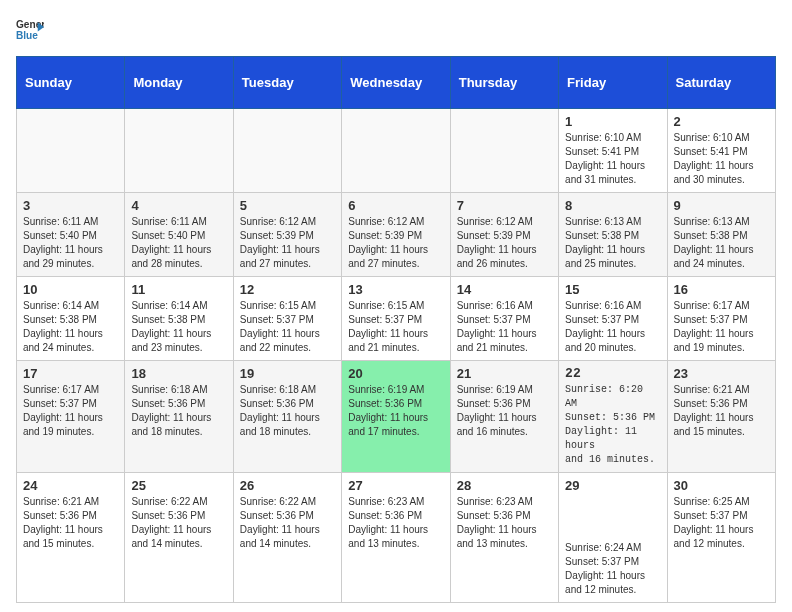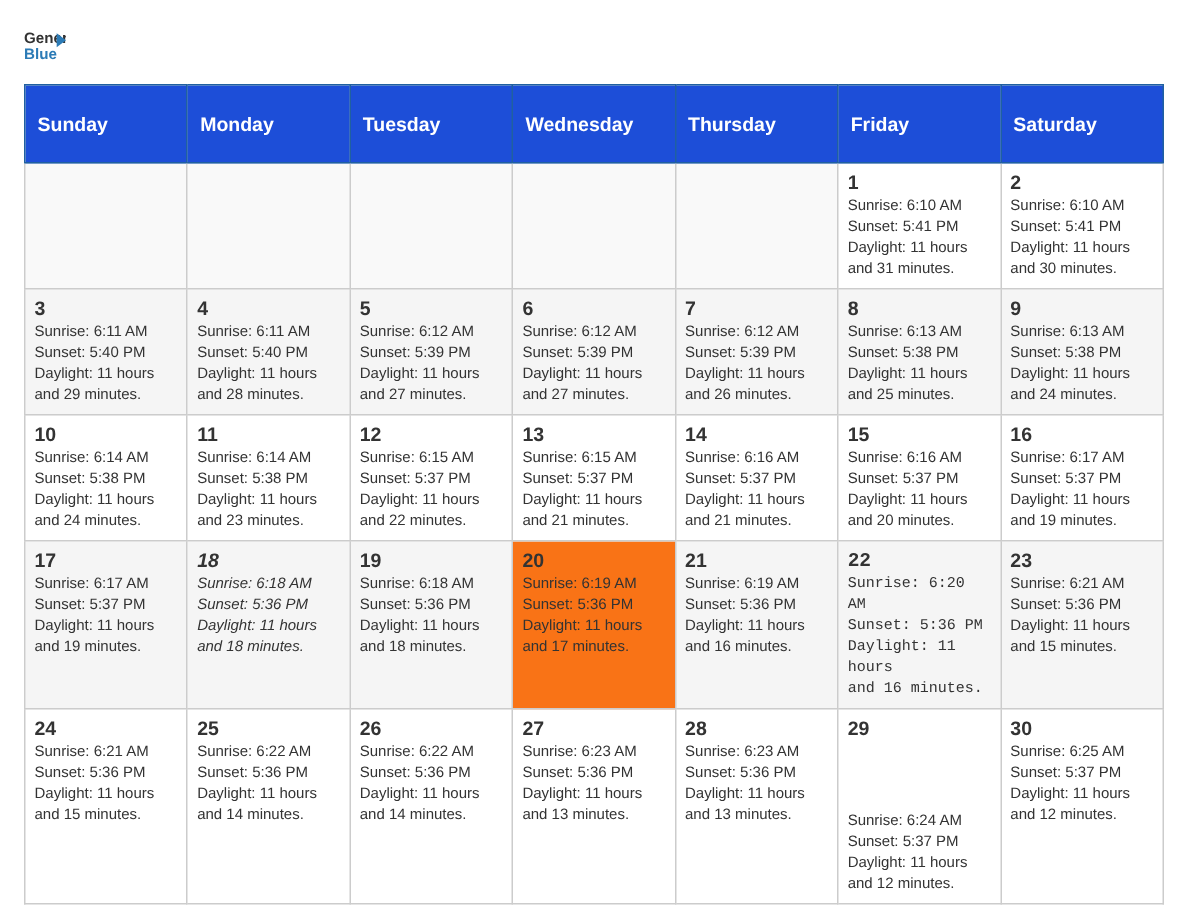--- a/index.html
+++ b/index.html
@@ -234,35 +234,35 @@
         </td>
       </tr>
       <tr>
         <td style="background: rgb(245, 245, 245); margin-left: 21px;">
           <span class="day-num">17</span>
           <div class="day-info" style="white-space: pre-line;">Sunrise: 6:17 AM
 Sunset: 5:37 PM
 Daylight: 11 hours
 and 19 minutes.</div>
         </td>
-        <td style="background: rgb(245, 245, 245); font-style: italic;">
+        <td style="background: rgb(245, 245, 245);">
           <span class="day-num">18</span>
           <div class="day-info" style="white-space: pre-line;">Sunrise: 6:18 AM
 Sunset: 5:36 PM
 Daylight: 11 hours
 and 18 minutes.</div>
         </td>
         <td style="background: rgb(245, 245, 245);">
           <span class="day-num">19</span>
           <div class="day-info" style="white-space: pre-line;">Sunrise: 6:18 AM
 Sunset: 5:36 PM
 Daylight: 11 hours
 and 18 minutes.</div>
         </td>
-        <td style="background: #f97316;">
+        <td style="background: #86efac;">
           <span class="day-num">20</span>
           <div class="day-info" style="white-space: pre-line;">Sunrise: 6:19 AM
 Sunset: 5:36 PM
 Daylight: 11 hours
 and 17 minutes.</div>
         </td>
         <td style="background: rgb(245, 245, 245);">
           <span class="day-num">21</span>
           <div class="day-info" style="white-space: pre-line;">Sunrise: 6:19 AM
 Sunset: 5:36 PM

